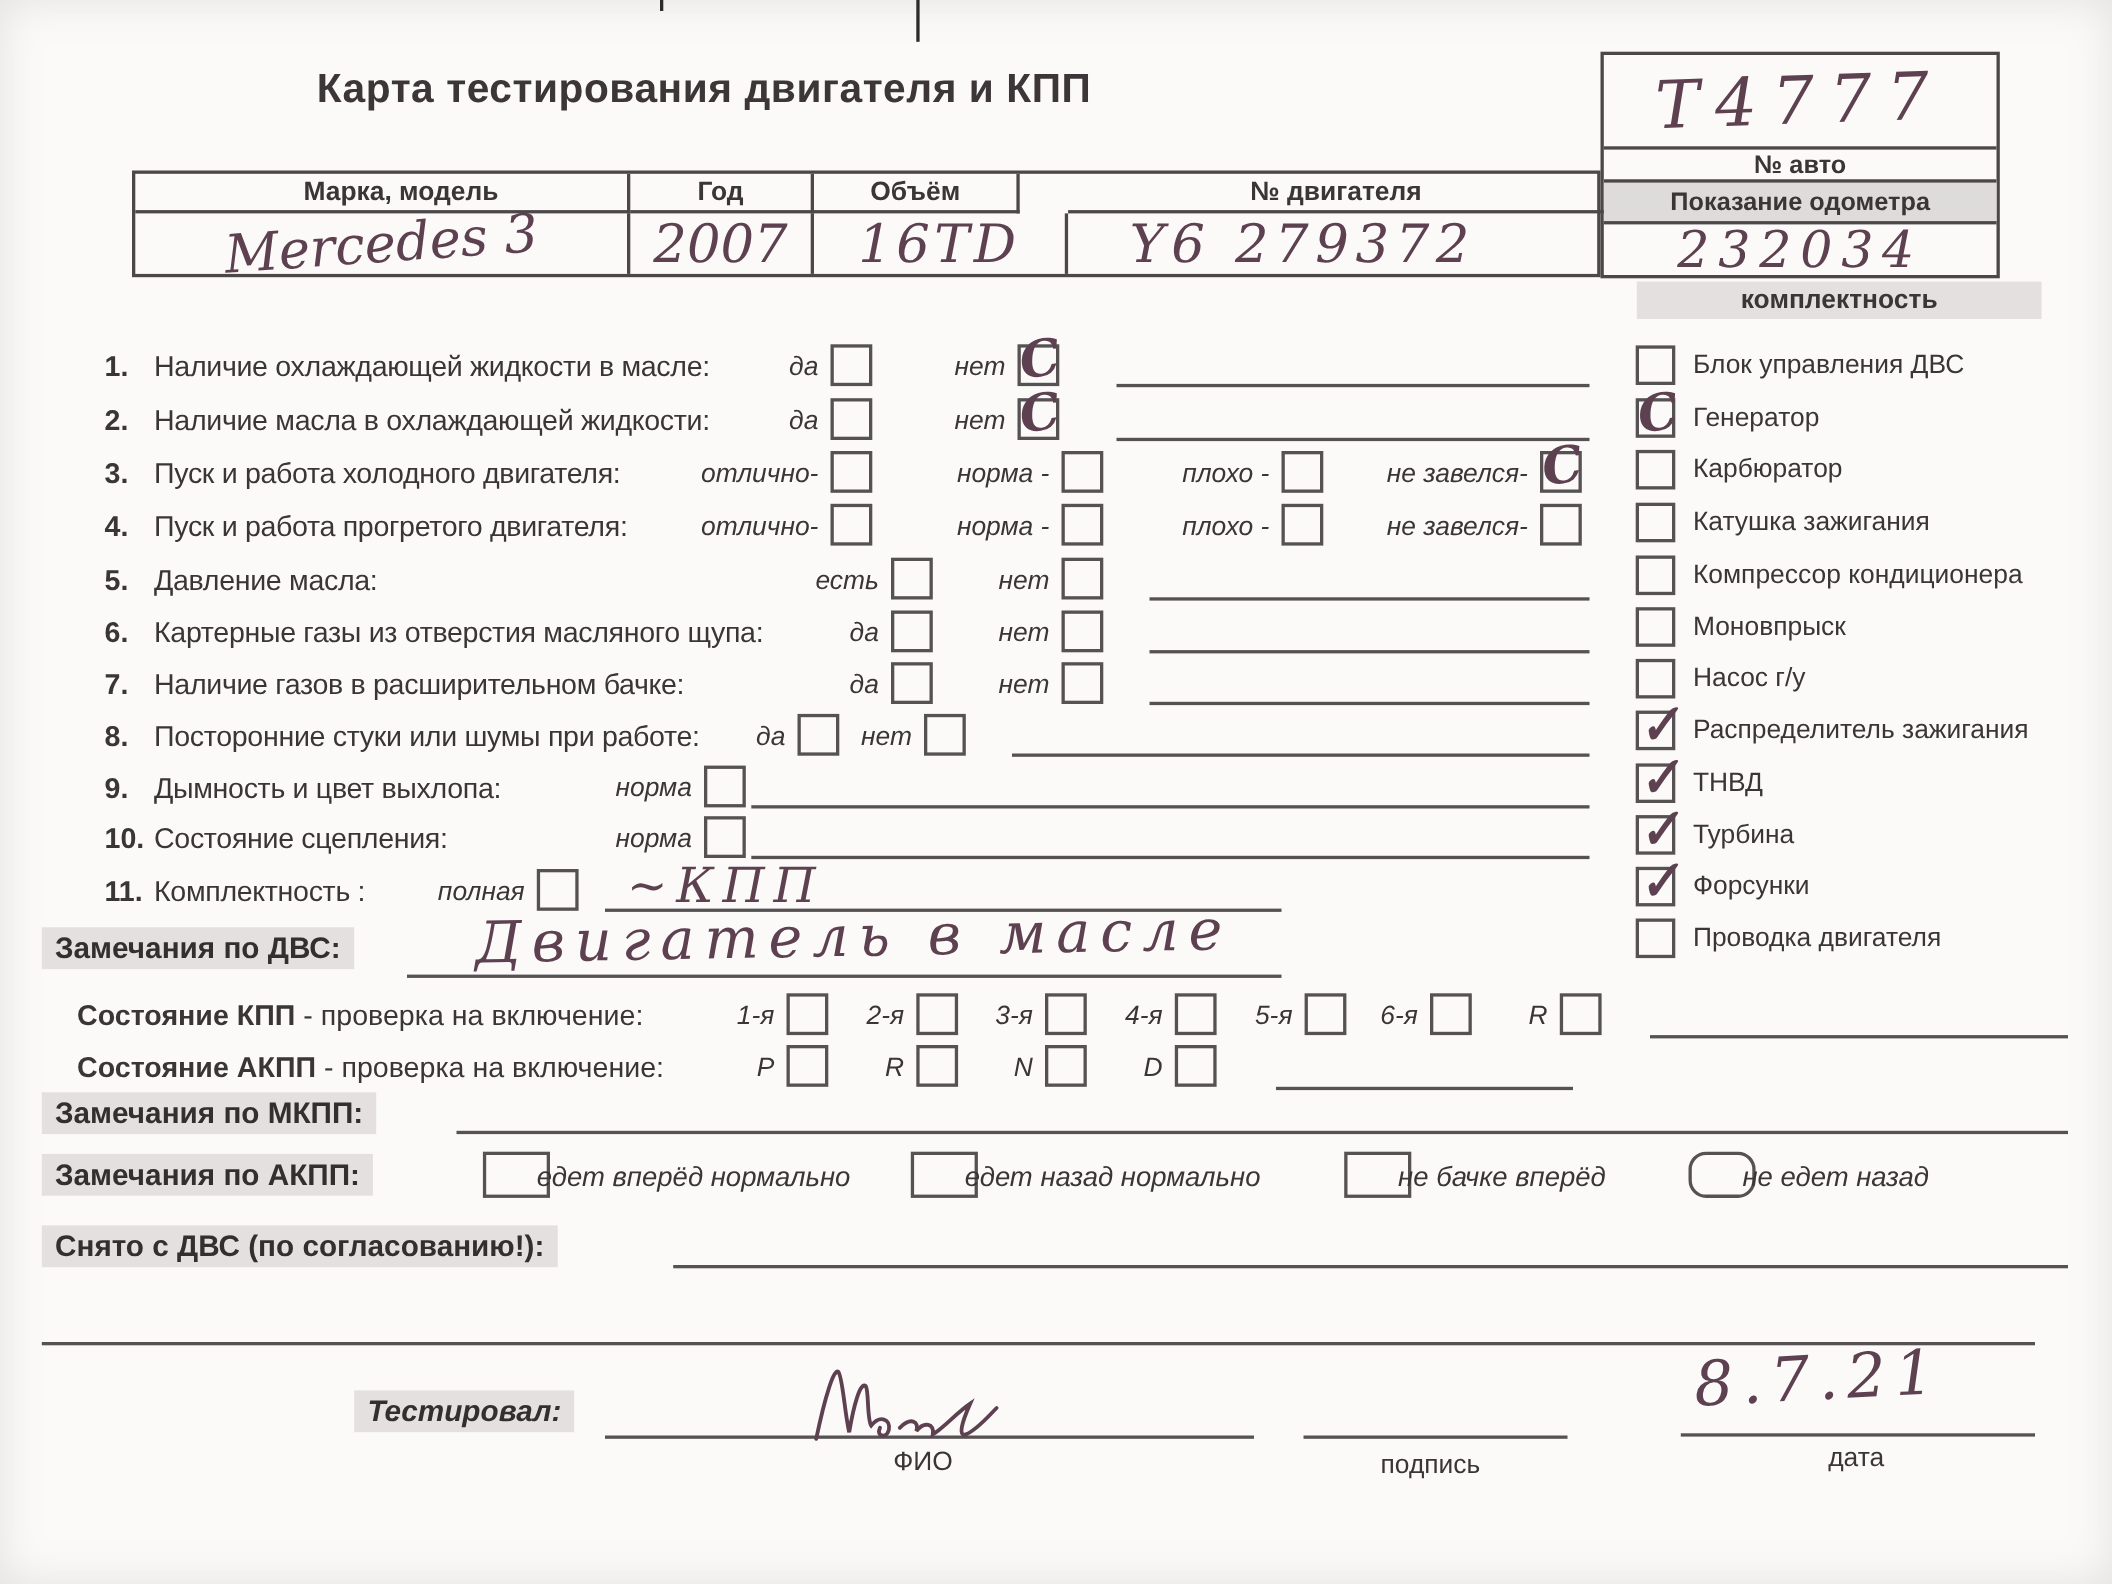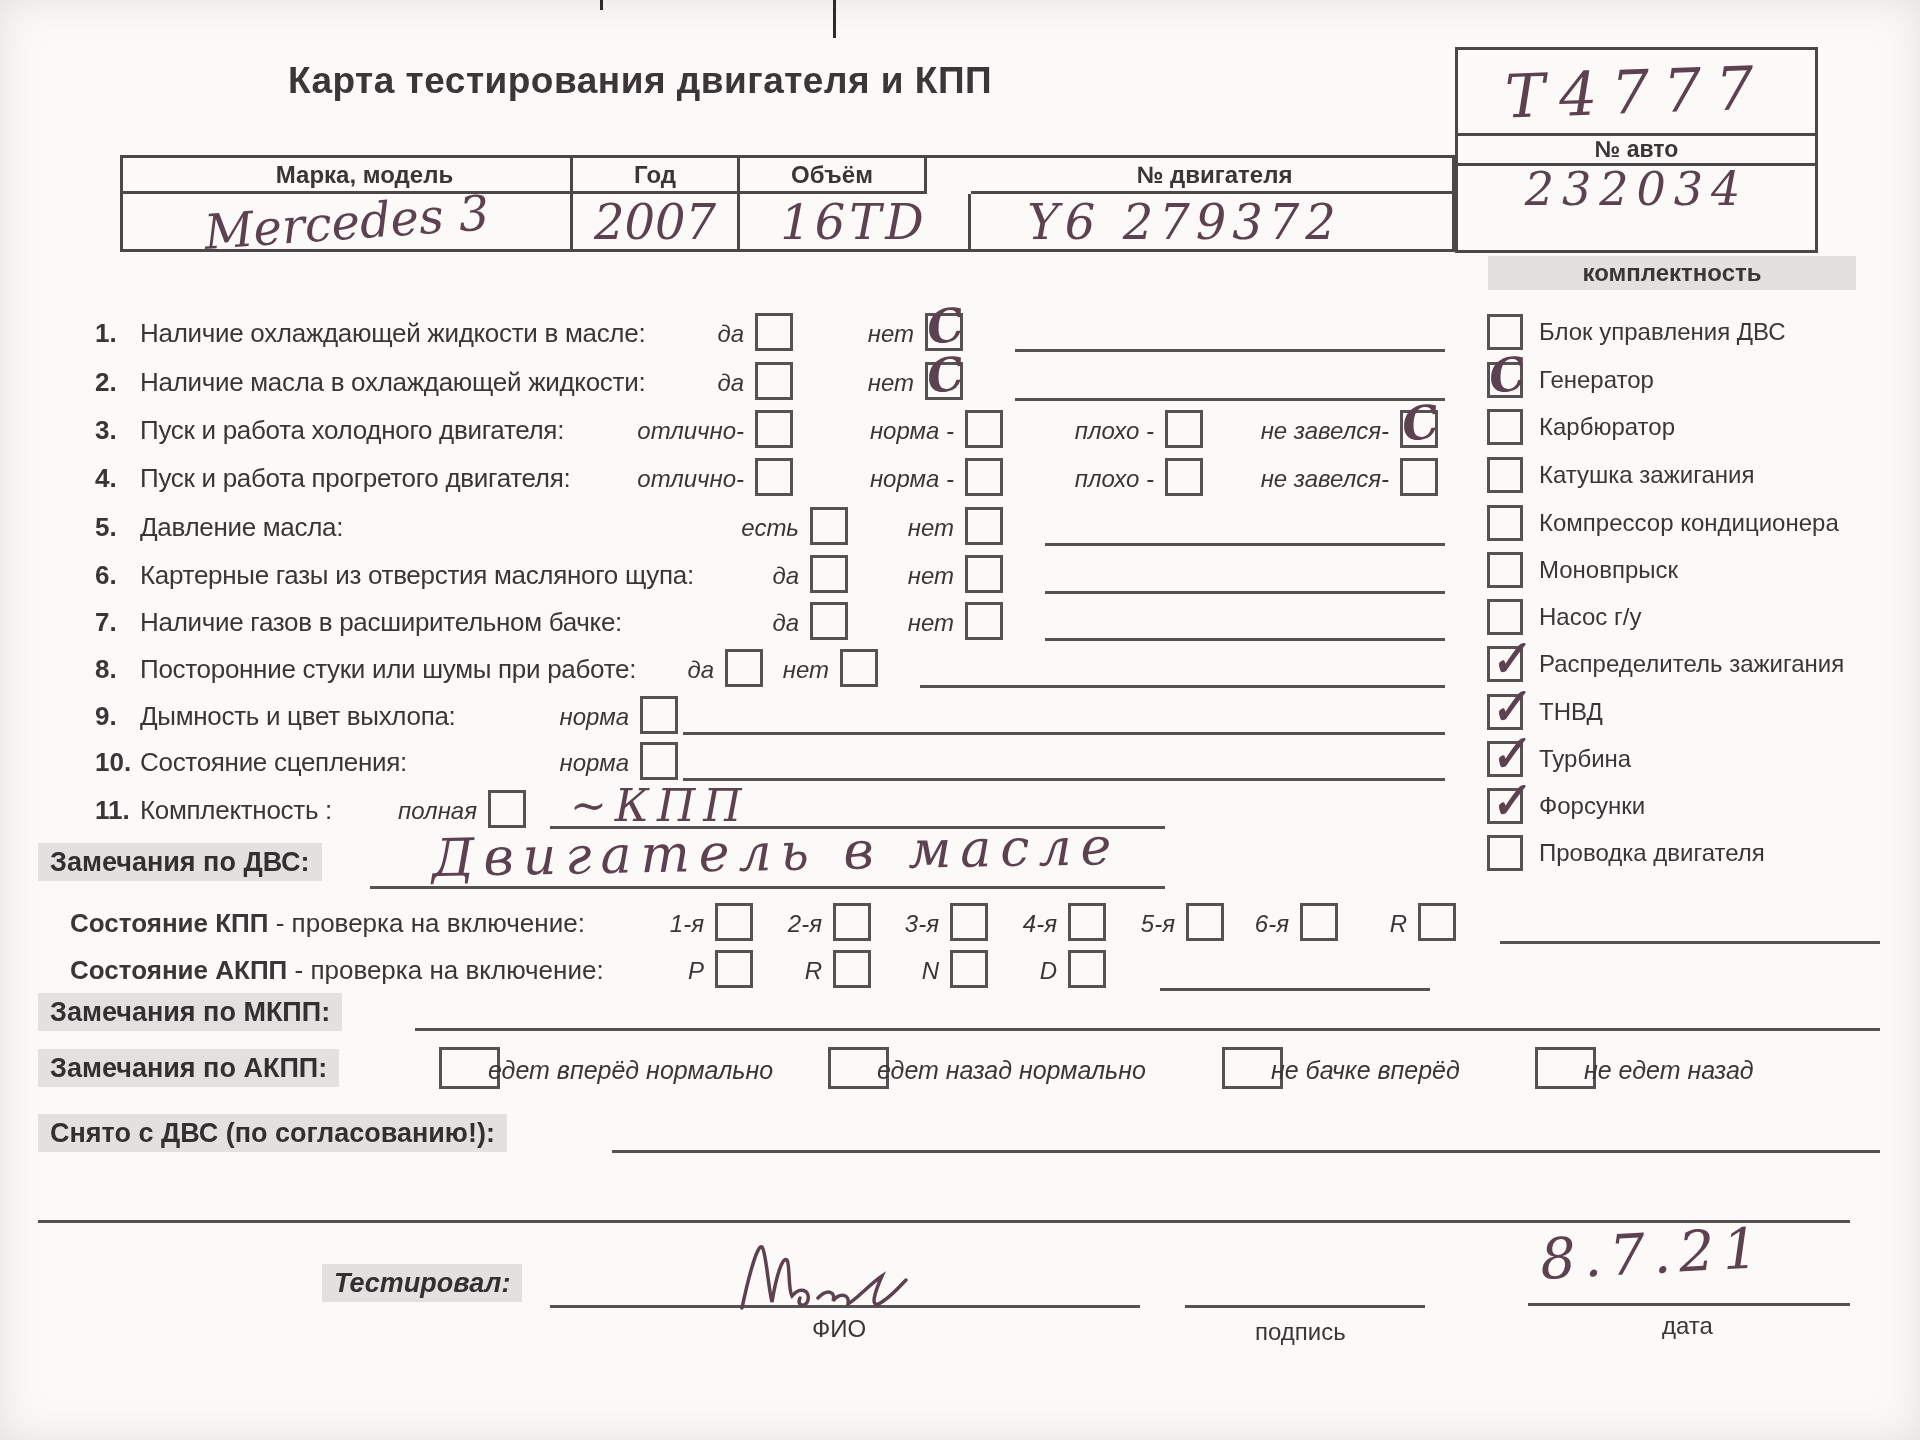--- a/index.html
+++ b/index.html
@@ -81,20 +81,21 @@
   <div class="artifact" style="left:833px;top:0;width:3px;height:38px;"></div>
 
 
   <div class="title">Карта тестирования двигателя  и КПП</div>
 
   <div class="autobox">
     <div class="ab-row ab-v1">
         <span class="hw" style="font-size:60px;letter-spacing:14px;transform:rotate(-2deg);">Т4777</span>
       </div>
     <div class="ab-row ab-num">№ авто</div>
+    <div class="ab-row ab-odoh">Показание одометра</div>
     <div class="ab-row ab-odov">
         <span class="hw" style="font-size:46px;letter-spacing:8px;">232034</span>
       </div>
   </div>
 
   <div class="tbl">
     <div class="tcell thead brd-r" style="left:0;width:450px;padding-left:36px;">Марка, модель</div>
     <div class="tcell thead brd-r" style="left:450px;width:167px;">Год</div>
     <div class="tcell thead brd-r" style="left:617px;width:187px;">Объём</div>
     <div class="tcell thead" style="left:848px;width:487px;">№ двигателя</div>
@@ -382,21 +383,21 @@
   <div class="band" style="left:38px;top:1049px;">Замечания по АКПП:</div>
   <span class="opt2" style="left:439px;top:1047px;">
       <span class="olabel2">едет вперёд нормально</span>
     </span>
   <span class="opt2" style="left:828px;top:1047px;">
       <span class="olabel2">едет назад нормально</span>
     </span>
   <span class="opt2" style="left:1222px;top:1047px;">
       <span class="olabel2">не бачке вперёд</span>
     </span>
-  <span class="opt2" style="left:1535px;top:1047px;">
+  <span class="opt2" style="left:1535px;top:1047px;border-radius:16px;">
       <span class="olabel2">не едет назад</span>
     </span>
 
   <div class="band" style="left:38px;top:1114px;">Снято с ДВС (по согласованию!):</div>
   <span class="fill" style="left:612px;width:1268px;top:1150px;"></span>
 
   <span class="fill" style="left:38px;width:1812px;top:1220px;border-bottom-width:3px;"></span>
 
   <div class="band tested-band" style="left:322px;top:1264px;">Тестировал:</div>
   <span class="fill" style="left:550px;width:590px;top:1305px;"></span>

